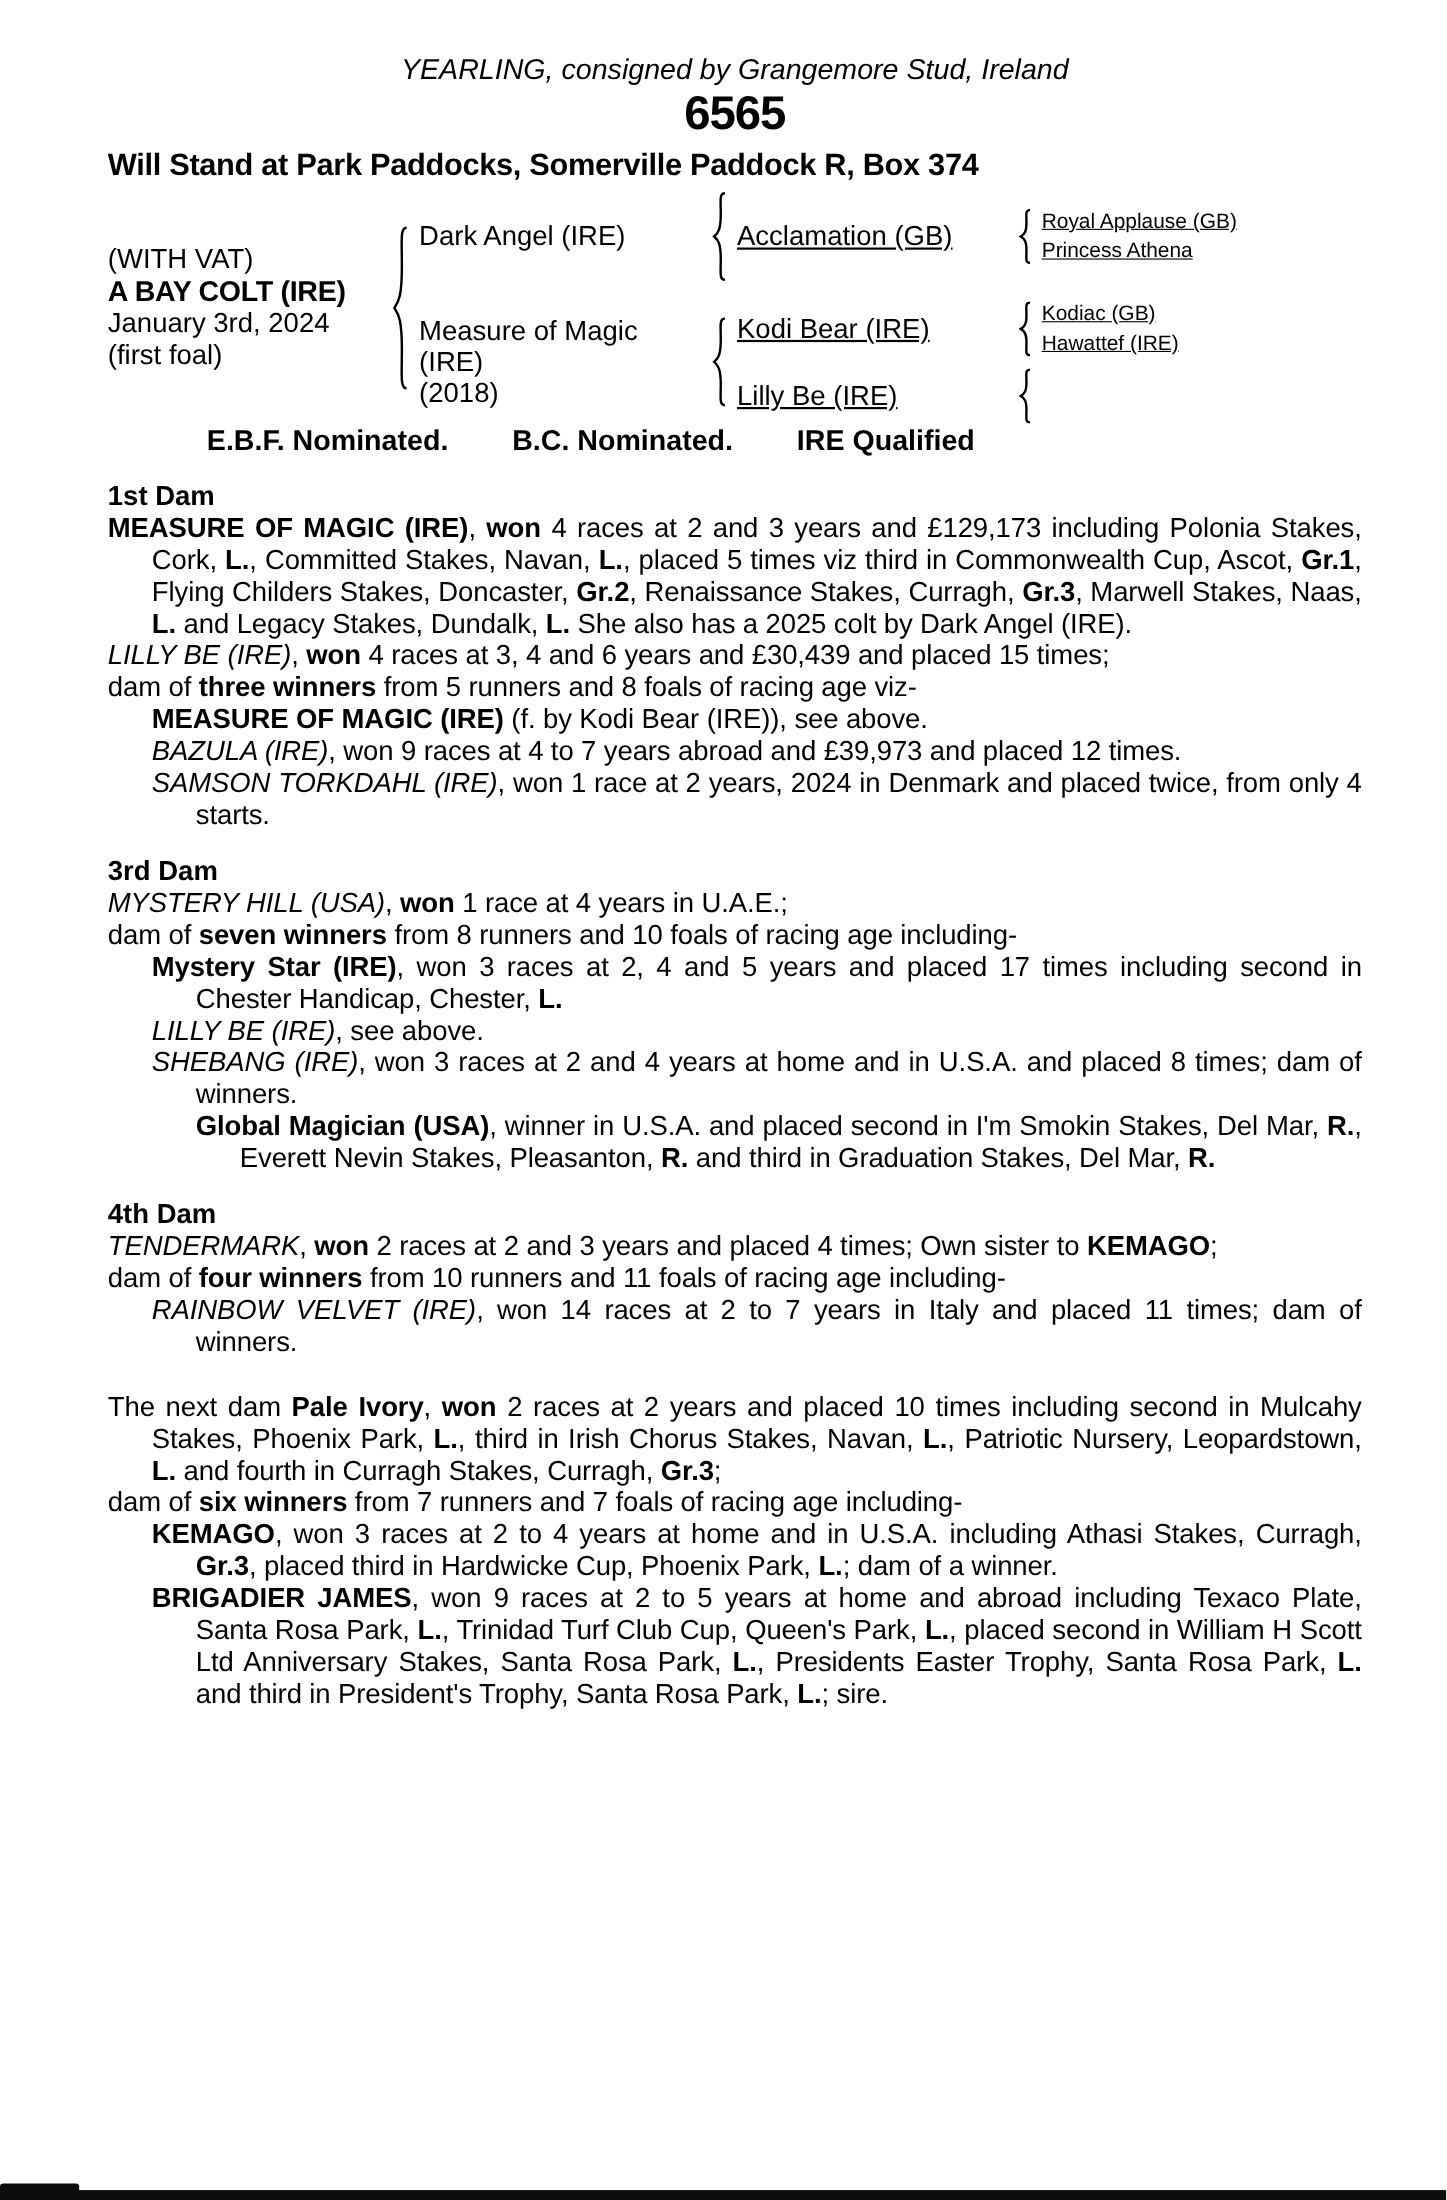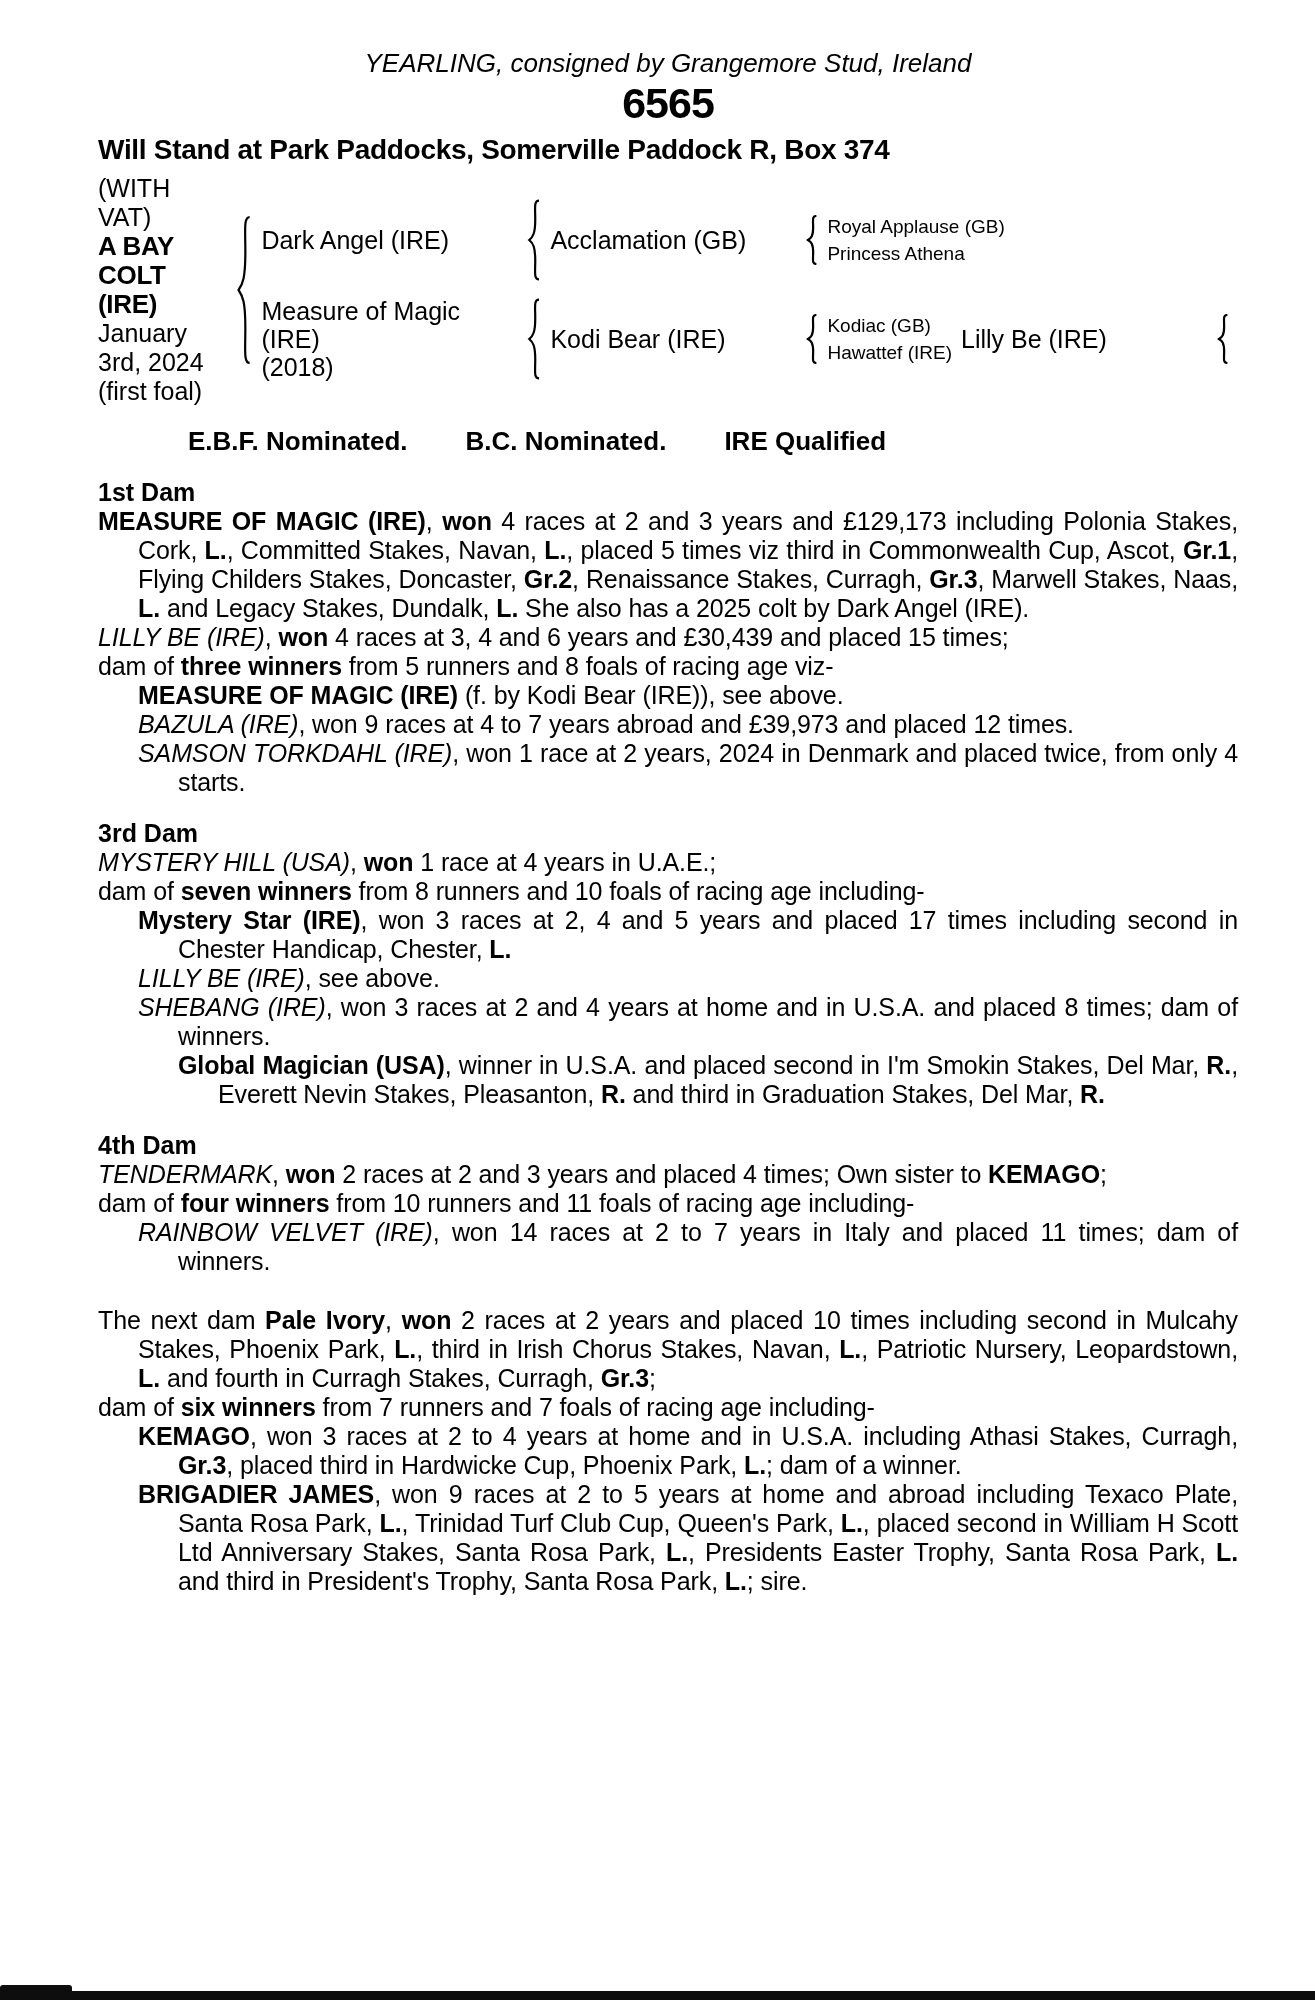--- a/index.html
+++ b/index.html
@@ -17,27 +17,27 @@
   .lotnum{font-weight:bold;font-size:43px;line-height:46px;letter-spacing:-1px;}
   .standline{font-weight:bold;font-size:28px;line-height:32px;margin-top:2px;letter-spacing:-0.3px;}
 
   
   .ped{display:flex;align-items:center;margin-top:8px;}
   .colt{width:250px;font-size:25px;line-height:29px;}
   .colt-name{font-weight:bold;font-size:26px;letter-spacing:-0.3px;}
   .gen1col{display:flex;flex-direction:column;gap:16px;}
   .half,.quarter{display:flex;align-items:center;}
   .g1name{width:258px;font-size:25px;line-height:28px;}
-  .gen2col{display:flex;flex-direction:row;gap:9px;}
+  .gen2col{display:flex;flex-direction:column;gap:9px;text-decoration:underline;}
   .g2name{width:248px;font-size:25px;line-height:28px;}
   .gen3col{display:flex;flex-direction:column;}
   .g3name{font-size:19px;line-height:27px;white-space:nowrap;}
   .brace{flex:none;margin:0 8px;}
 
-  .noms{display:flex;margin-top:20px;margin-left:90px;gap:58px;font-weight:bold;font-size:26px;line-height:30px;}
+  .noms{display:flex;margin-left:90px;gap:58px;font-weight:bold;font-size:26px;line-height:30px;}
 
   .damhead{font-size:25px;font-weight:bold;line-height:29px;margin:22px 0 0 0;}
   .para{font-size:25px;line-height:29px;margin:0;text-align:justify;text-align-last:left;letter-spacing:-0.1px;}
   .l0{padding-left:40px;text-indent:-40px;}
   .l1{padding-left:80px;text-indent:-40px;}
   .l2{padding-left:120px;text-indent:-40px;}
   .gap-top{margin-top:30px;}
   .st-b{font-weight:bold;}
   .st-i{font-style:italic;}
 

